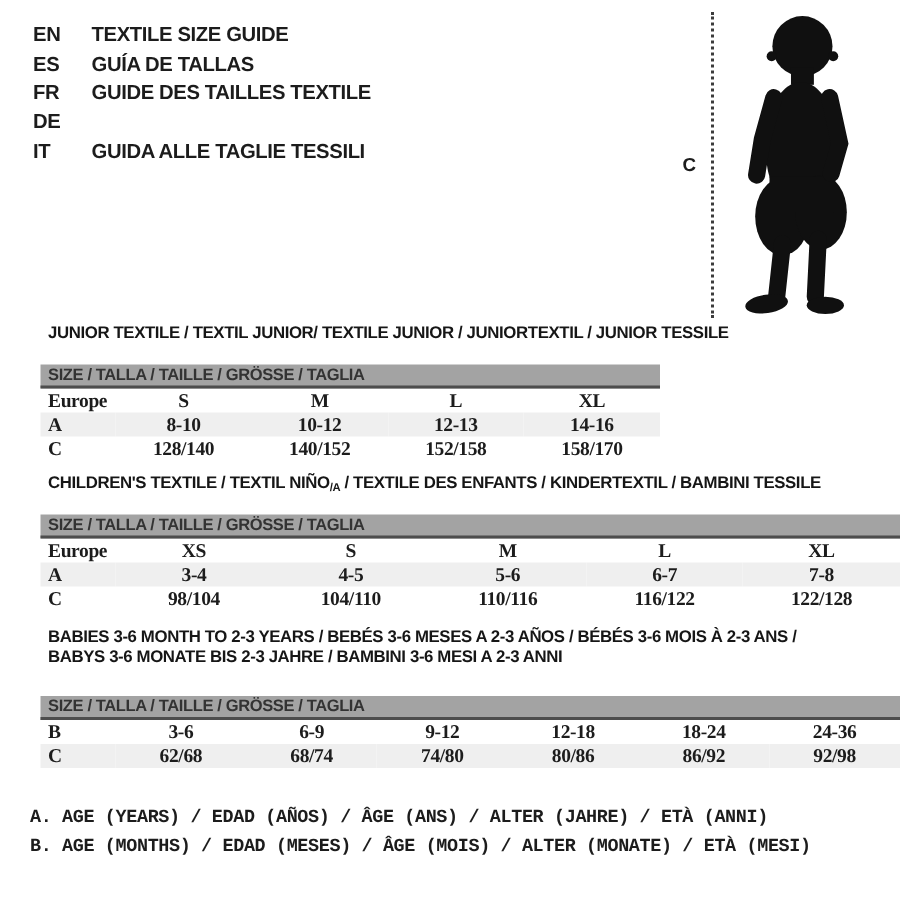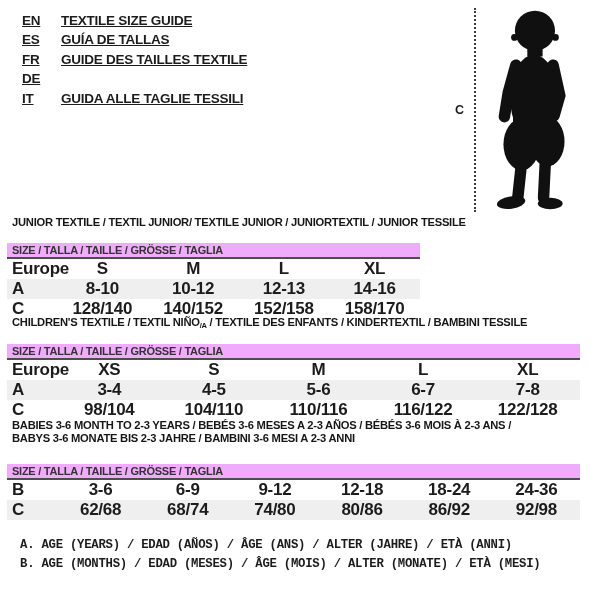--- a/index.html
+++ b/index.html
@@ -5,49 +5,49 @@
   html,body { margin:0; padding:0; }
   body {
     width:600px; height:600px; position:relative; overflow:hidden;
     background:#ffffff; color:#1c1c1c;
     font-family:"Liberation Sans", sans-serif;
     font-weight:700; letter-spacing:-0.25px;
   }
 
   
   .lang-block { position:absolute; left:22px; top:13px; }
-  .lang-row { display:flex; height:19.4px; font-size:13.5px;text-decoration:underline; }
+  .lang-row { display:flex; height:19.4px; align-items:center; font-size:13.5px; }
   .lang-code { width:39px; flex:0 0 39px; }
 
   
   .fig-line { position:absolute; left:474px; top:8px; height:204px; width:0;
               border-left:2.6px dotted #3c3c3c; }
   .fig-c   { position:absolute; left:455px; top:103px; font-size:12.5px; }
   .fig-svg { position:absolute; left:485px; top:5px; }
 
   
-  .section { position:absolute; left:7px; }
+  .section { position:absolute; left:27px; }
   #sec-junior   { top:216px; width:413px; }
   #sec-children { top:316px; width:573px; }
   #sec-babies   { top:419px; width:573px; }
 
   .sec-heading { font-size:11.2px; line-height:13px; margin-left:5px; white-space:nowrap; color:#161616; }
   .sub { font-size:7.5px; vertical-align:-2px; }
 
   .size-bar {
-    height:14px; line-height:14px; background:#f0abfc;
+    height:14px; line-height:14px; background:#a3a3a3;
     border-bottom:2px solid #4d4d4d;
     font-size:11px; padding-left:5px; color:#333333; white-space:nowrap;
   }
   #sec-junior   .size-bar { margin-top:14px; }
   #sec-children .size-bar { margin-top:12px; }
   #sec-babies   .size-bar { margin-top:19px; }
 
   table { width:100%; border-collapse:collapse; table-layout:fixed; }
-  td { height:15.5px; padding:0; text-align:center; font-size:17px; font-weight:700; color:#1c1c1c; }
+  td { height:15.5px; padding:0; text-align:center; font-size:13px; font-weight:700; color:#1c1c1c;font-family:Liberation Serif, serif; }
   td.label { text-align:left; padding-left:5px; }
   col.first { width:50px; }
   tr.alt { background:#efefef; }
 
   
   .legend { position:absolute; left:20px; top:536px;font-family:Liberation Mono, monospace; }
   .legend-line { font-size:12.3px; line-height:18.5px; white-space:nowrap; }
 </style>
 </head>
 <body>

